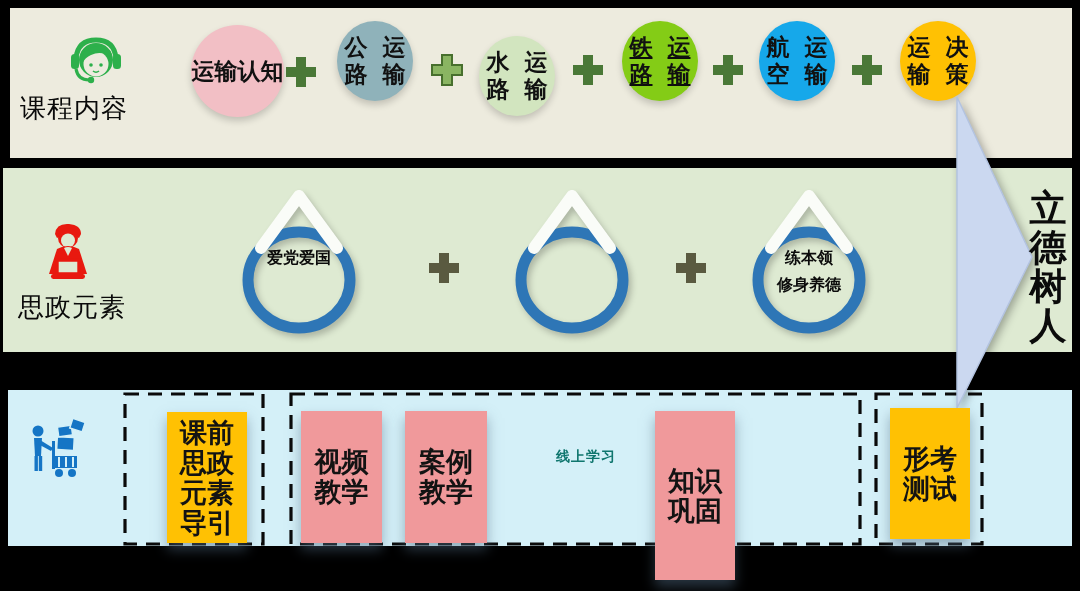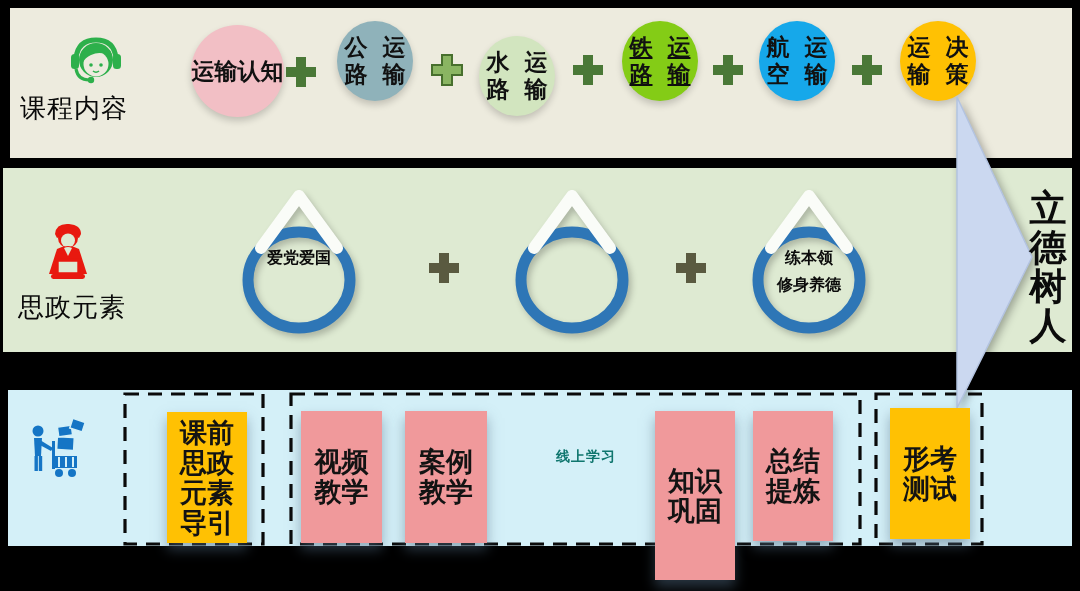--- a/index.html
+++ b/index.html
@@ -233,24 +233,20 @@
     <span>案例</span>
     <span>教学</span>
   </div>
 
   <div class="online-label">线上学习</div>
 
   <div class="card card-pink" style="left:655px;top:411px;width:80px;height:169px">
     <span>知识</span>
     <span>巩固</span>
   </div>
-  <div class="card card-pink" style="left:753px;top:411px;width:80px;height:130px">
-    <span>总结</span>
-    <span>提炼</span>
-  </div>
 
   <div class="card card-gold" style="left:890px;top:408px;width:80px;height:131px">
     <span>形考</span>
     <span>测试</span>
   </div>
 
   <div class="banner">
     <div>立</div>
     <div>德</div>
     <div>树</div>

